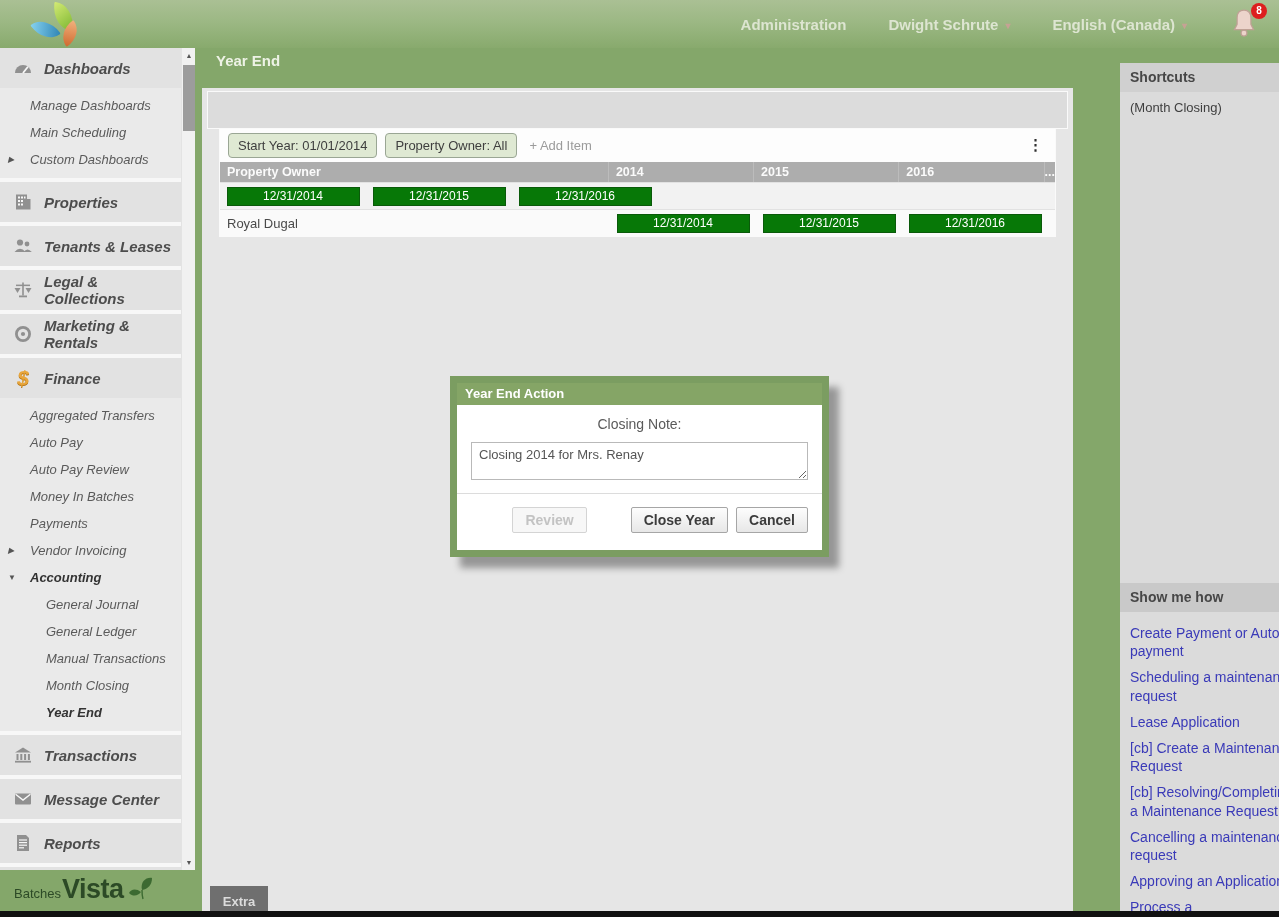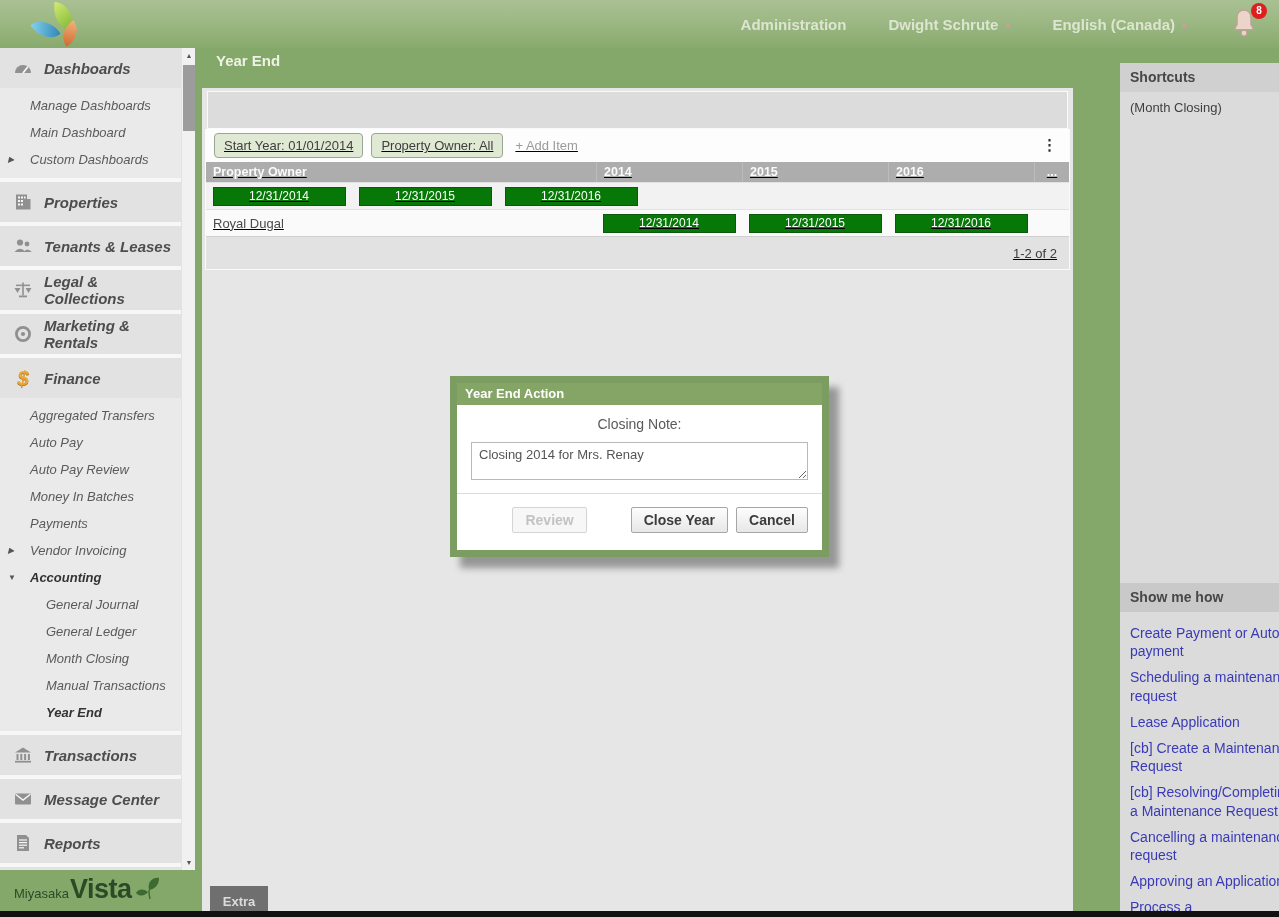--- a/index.html
+++ b/index.html
@@ -45,21 +45,21 @@
 
   .brand { position:absolute; left:14px; top:874px; display:flex; align-items:baseline; }
   .brand-property { font-size:13px; color:#2c4a26; }
   .brand-vista { font-size:27px; font-weight:bold; color:#2c4a26; letter-spacing:-0.5px; margin-left:1px; }
   .brand-leaf { margin-left:4px; position:relative; top:2px; }
 
   
   .page-title { position:absolute; left:216px; top:52px; font-size:15px; font-weight:bold; color:#edf2e5; }
   .main-panel { position:absolute; left:202px; top:88px; width:871px; height:823px; background:#e6e6e6; }
   .toolbar-strip { margin:3px 5px 0; height:38px; background:#dcdcdc; border:1px solid #fafafa; }
-  .table-card { margin:0 3px; border:1px solid #fafafa; border-top:none; background:#d946ef;text-decoration:underline; }
+  .table-card { margin:0 17px; border:1px solid #fafafa; border-top:none; background:#d946ef; }
   .filter-row { position:relative; height:33px; display:flex; align-items:center; padding:0 8px; background:#fdfdfd; }
   .chip { background:#dfe9d3; border:1px solid #9aa694; border-radius:4px; padding:4px 9px; font-size:13px; color:#3f3f3f; margin-right:8px; cursor:pointer; white-space:nowrap; }
   .add-item { color:#9b9b9b; font-size:13px; margin-left:4px; cursor:pointer; }
   .overflow-menu { position:absolute; right:12px; top:6px; font-size:15px; font-weight:bold; color:#2f2f2f; cursor:pointer; line-height:20px; }
 
   .grid-header { display:flex; height:20px; background:#adadad; color:#fbfbfb; font-size:12.5px; font-weight:bold; line-height:20px; }
   .hc { border-left:1px solid #bcbcbc; }
   .col-owner { width:390px; padding-left:7px; border-left:none; }
   .col-year { width:146px; padding-left:7px; }
   .col-more { flex:1; text-align:center; }
@@ -132,21 +132,21 @@
           <span class="cat-icon">
             <svg width="22" height="20" viewBox="0 0 20 20">
                 <path class="g" d="M2 15 A8 8 0 0 1 18 15 Z"></path>
                 <rect x="9.1" y="7" width="1.8" height="8" fill="#f7f7f7" transform="rotate(38 10 15)"></rect>
               </svg>
           </span>
           <span class="cat-label">Dashboards</span>
         </div>
         <div class="items">
           <div class="s-item">Manage Dashboards</div>
-          <div class="s-item">Main Dashboard</div>
+          <div class="s-item">Main Scheduling</div>
           <div class="s-item"><span class="chev">▶</span><span>Custom Dashboards</span></div>
         </div>
       </div>
 
       <div class="group cat-only">
         <div class="cat-row">
           <span class="cat-icon">
             <svg width="22" height="20" viewBox="0 0 20 20">
                 <rect class="g" x="3" y="2.5" width="11" height="15"></rect>
                 <rect class="g" x="14" y="7" width="3.5" height="10.5"></rect>
@@ -214,22 +214,22 @@
         <div class="items">
           <div class="s-item">Aggregated Transfers</div>
           <div class="s-item">Auto Pay</div>
           <div class="s-item">Auto Pay Review</div>
           <div class="s-item">Money In Batches</div>
           <div class="s-item">Payments</div>
           <div class="s-item"><span class="chev">▶</span><span>Vendor Invoicing</span></div>
           <div class="s-item sel"><span class="chev">▼</span><span>Accounting</span></div>
           <div class="s-item lvl2">General Journal</div>
           <div class="s-item lvl2">General Ledger</div>
+          <div class="s-item lvl2">Manual Transactions</div>
           <div class="s-item lvl2">Month Closing</div>
-          <div class="s-item lvl2">Manual Transactions</div>
           <div class="s-item lvl2 sel">Year End</div>
         </div>
       </div>
 
       <div class="group cat-only">
         <div class="cat-row">
           <span class="cat-icon">
             <svg width="22" height="20" viewBox="0 0 20 20">
                 <path class="g" d="M2 7.5 L10 2.5 L18 7.5 Z"></path>
                 <rect class="g" x="3.5" y="9" width="2" height="6"></rect>
@@ -280,21 +280,21 @@
     </div>
 
     <div class="side-scrollbar">
       <div class="sb-arrow up">▲</div>
       <div class="sb-thumb"></div>
       <div class="sb-arrow down">▼</div>
     </div>
   </aside>
 
   <div class="brand">
-    <span class="brand-property">Miyasaka</span>
+    <span class="brand-property">Batches</span>
       <span class="brand-vista">Vista</span>
     <span class="brand-leaf">
       <svg width="26" height="24" viewBox="0 0 26 24">
           <path d="M14 14 C12 6 18 1 24 2 C24 9 20 13 14 14 Z" fill="#3c6a31"></path>
           <path d="M13 16 C8 12 3 13 1 17 C5 21 10 20 13 16 Z" fill="#3c6a31"></path>
           <path d="M14 14 C14 18 14 20 15 23" stroke="#3c6a31" stroke-width="1.4" fill="none"></path>
         </svg>
     </span>
   </div>
 
@@ -332,21 +332,20 @@
         <div class="cell-year">
             <button class="date-btn">12/31/2014</button>
           </div>
         <div class="cell-year">
             <button class="date-btn">12/31/2015</button>
           </div>
         <div class="cell-year">
             <button class="date-btn">12/31/2016</button>
           </div>
       </div>
-      <div class="grid-footer">1-2 of 2</div>
     </div>
   </main>
 
   <button class="extra-tab">Extra</button>
 
   <aside class="rightbar">
     <div class="rb-header">Shortcuts</div>
     <div class="shortcut-item">(Month Closing)</div>
     <div class="smh">
       <div class="rb-header">Show me how</div>

